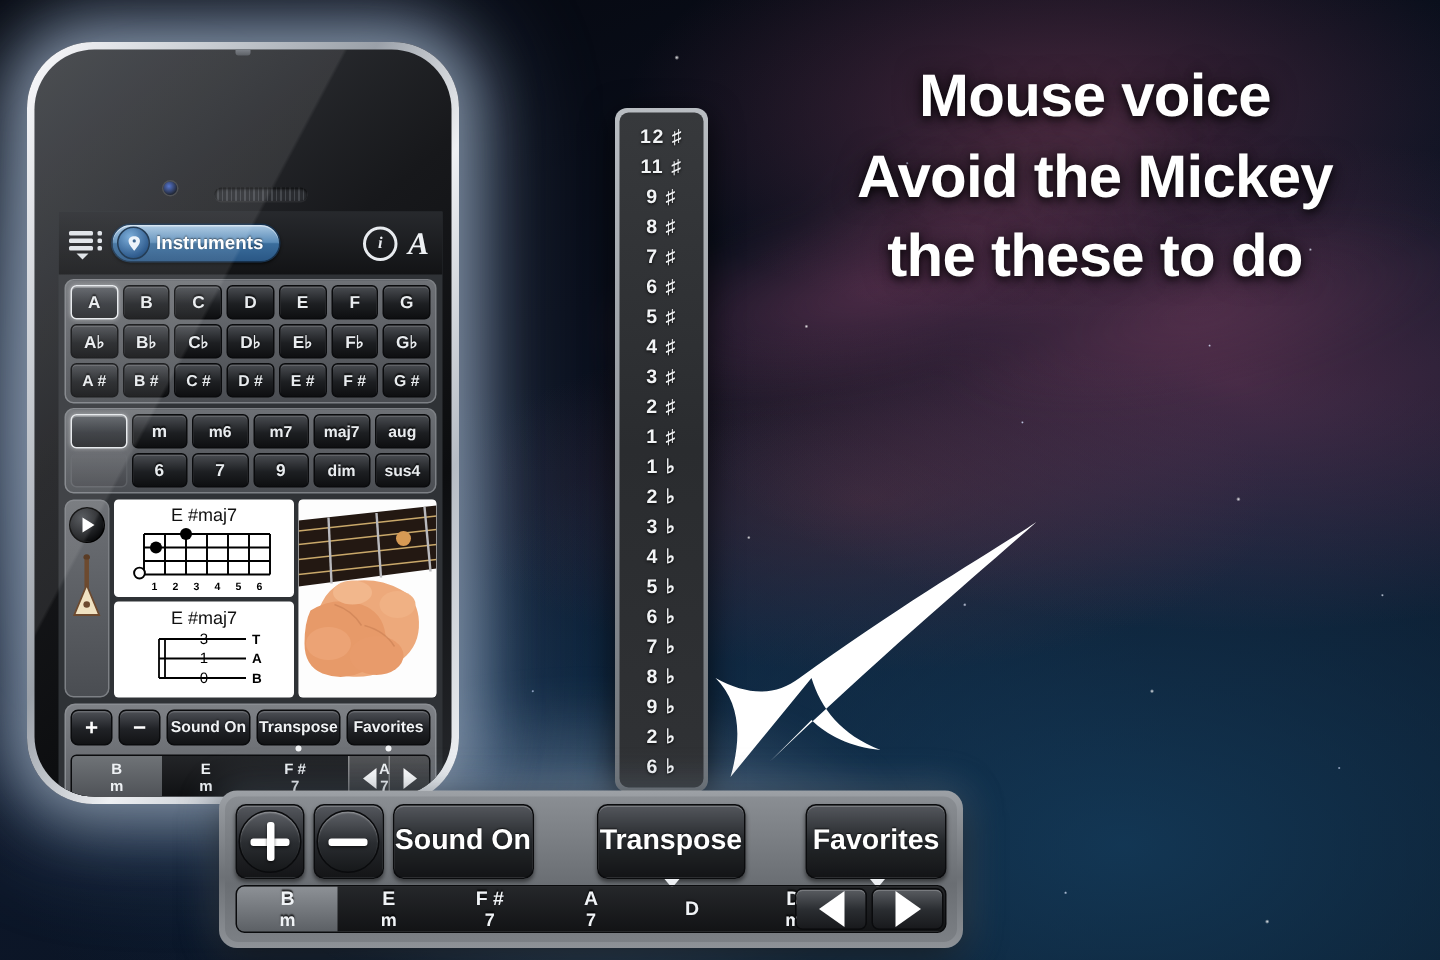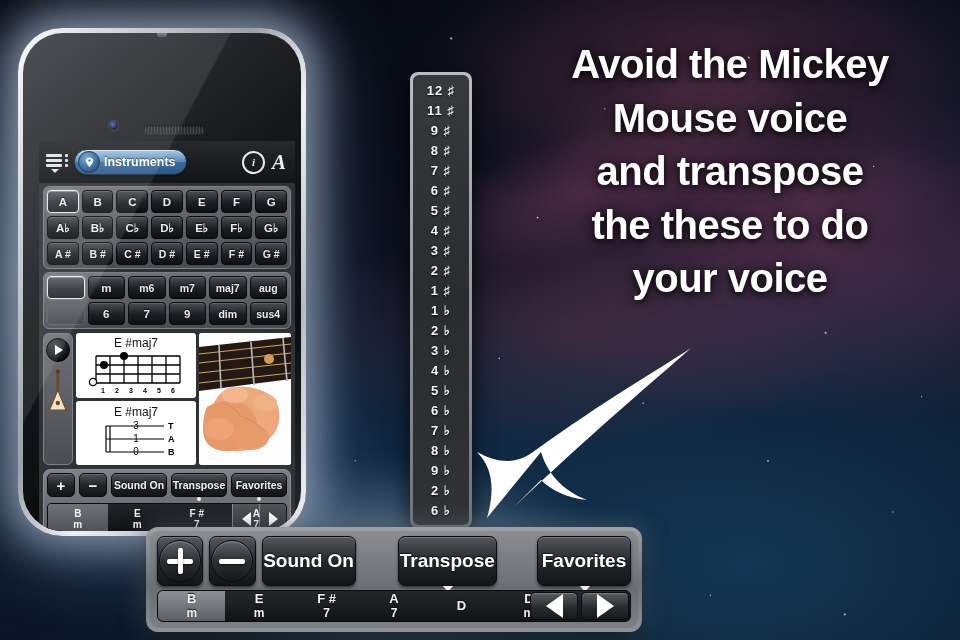--- a/index.html
+++ b/index.html
@@ -233,25 +233,23 @@
 <body>
 
 <div id="stage">
   <div class="bg"></div>
   <div class="nebula"></div>
   <div class="stars"></div>
   <div class="glow-left"></div>
   <div class="glow-bottom"></div>
 
   <div class="headline">
+    <div>Mouse voice</div>
     <div>Avoid the Mickey</div>
-    <div>Mouse voice</div>
-    <div>and transpose</div>
     <div>the these to do</div>
-    <div>your voice</div>
   </div>
 
   <div class="phone">
     <div class="phone-inner">
       <div class="nub"></div>
       <div class="camera"></div>
       <div class="speaker"></div>
 
       <div class="screen">
 

